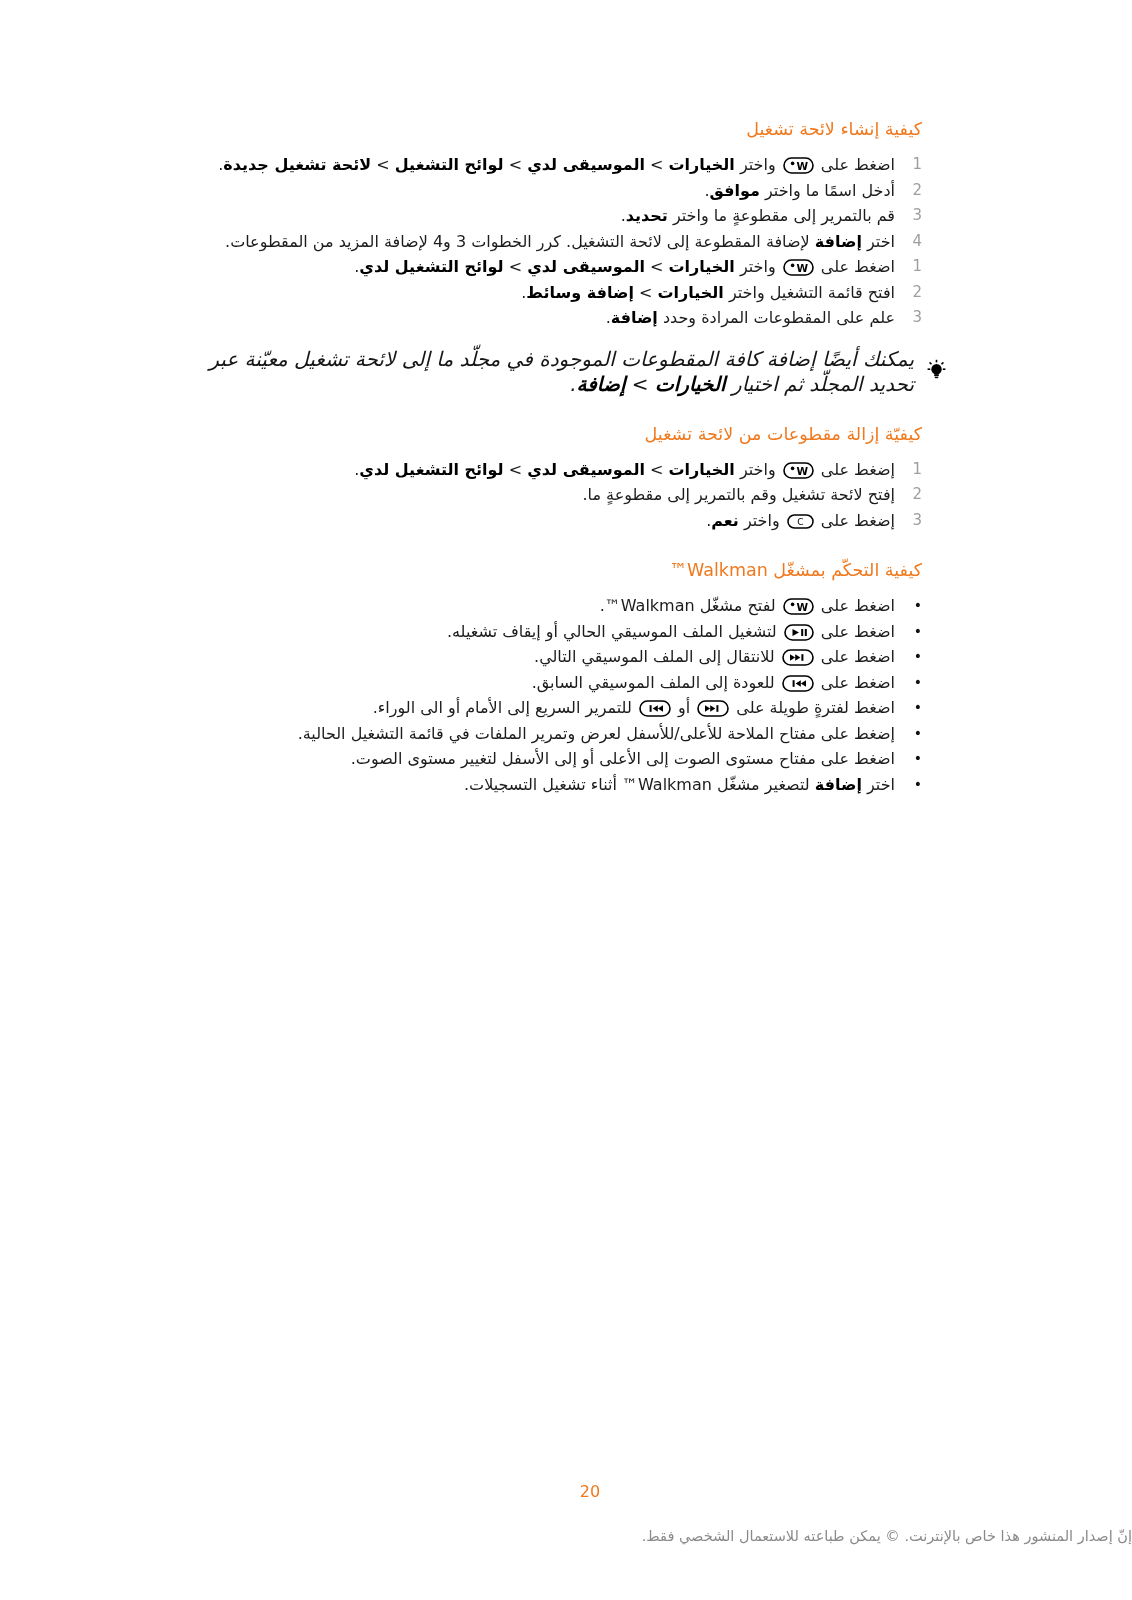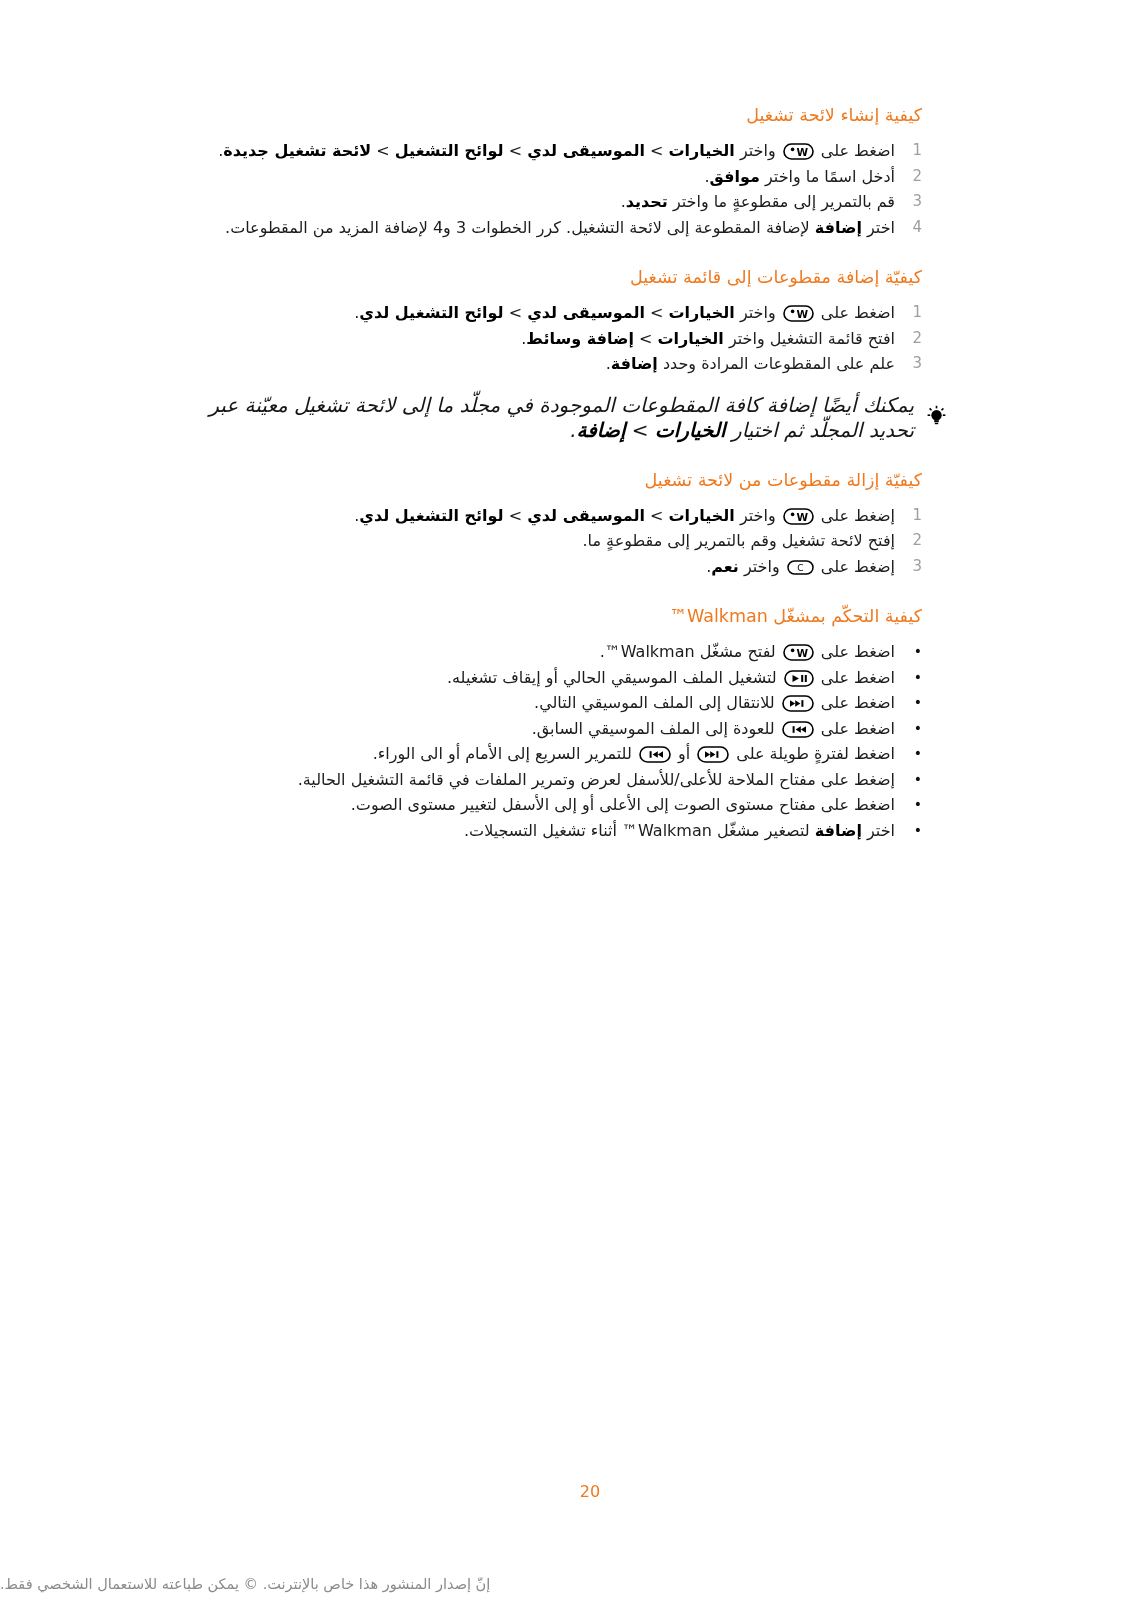--- a/index.html
+++ b/index.html
@@ -9,41 +9,41 @@
     width:1132px; height:1600px; position:relative; overflow:hidden;
     background:#ffffff; color:var(--body);
     font-family:"DejaVu Sans","Liberation Sans",sans-serif;
     direction:rtl;
   }
   .content { position:absolute; top:104px; right:210px; width:714px; }
   .section-title {
     color:var(--accent); font-weight:400; font-size:17.5px;
     margin:26px 0 12px 0; line-height:22px;
   }
-  section:first-of-type .section-title { margin-top:0; }
+  section:first-of-type .section-title { margin-top:14px; }
   .list { display:block; }
   .item { display:flex; font-size:16px; line-height:25.5px; }
   .marker { flex:0 0 16px; margin-left:11px; color:var(--num); font-size:15px; }
   .bulleted .marker { color:#111; font-size:14px; }
   .item-body { flex:1; }
   .bold { font-weight:bold; color:#000; }
   .tip {
     display:flex; gap:9px; margin:16px -28px 4px 0;
     font-size:20px; font-style:italic; line-height:25px; color:#161616;align-items:center;
   }
   .tip-icon-slot { flex:0 0 24px; margin-top:1px; }
   .key { display:inline-block; vertical-align:-4px; margin:0 2px; line-height:0; }
   .key svg { display:block; }
   .page-num {
     position:absolute; top:1482px; left:0; right:0; text-align:center;
     color:var(--accent); font-size:16px;padding-left:48px;
   }
   .legal {
-    position:absolute; top:1528px; left:0; right:0; text-align:left;
-    color:var(--legal); font-size:14.5px; direction:rtl;margin-top:48px;
+    position:absolute; top:1528px; left:0; right:0; text-align:right;
+    color:var(--legal); font-size:14.5px; direction:rtl;
   }
 </style>
 </head>
 <body>
 
 <main class="content">
 
   <section>
     <h2 class="section-title">كيفية إنشاء لائحة تشغيل</h2>
     <div class="list numbered">
@@ -66,21 +66,20 @@
           <span class="item-body"><span>قم بالتمرير إلى مقطوعةٍ ما واختر </span><span class="bold">تحديد</span><span>.</span></span>
         </div>
         <div class="item">
           <span class="marker">4</span>
           <span class="item-body"><span>اختر </span><span class="bold">إضافة</span><span> لإضافة المقطوعة إلى لائحة التشغيل. كرر الخطوات 3 و4 لإضافة المزيد من المقطوعات.</span></span>
         </div>
       </div>
   </section>
 
   <section>
-    <h2 class="section-title">كيفيّة إضافة مقطوعات إلى قائمة تشغيل</h2>
     <div class="list numbered">
         <div class="item">
           <span class="marker">1</span>
           <span class="item-body"><span>اضغط على </span><span class="key">
     <svg width="31" height="17" viewBox="0 0 31 17">
       <rect x="1" y="1" width="29" height="15" rx="7.5" fill="none" stroke="#000" stroke-width="1.6"></rect>
       <circle cx="9.6" cy="6.4" r="1.8" fill="#000"></circle>
       <text x="19.2" y="12.6" text-anchor="middle" font-size="10.5" font-weight="bold" font-family="DejaVu Sans, sans-serif" fill="#000">W</text>
     </svg>
   </span><span> واختر </span><span class="bold">الخيارات</span><span> &gt; </span><span class="bold">الموسيقى لدي</span><span> &gt; </span><span class="bold">لوائح التشغيل لدي</span><span>.</span></span>

